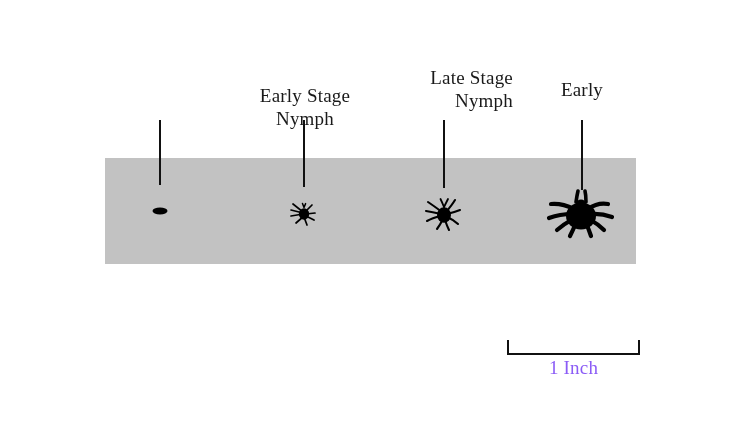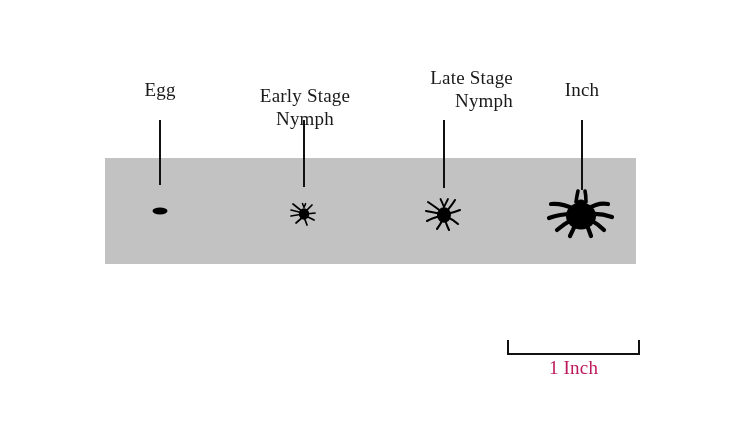--- a/index.html
+++ b/index.html
@@ -80,32 +80,31 @@
   .scalebar .cap.left  { left: 0; }
   .scalebar .cap.right { right: 0; }
 
   .scale-label {
     position: absolute;
     left: 495px;
     top: 357px;
     width: 157px;
     text-align: center;
     font-size: 19px;
-    color: #be185d;
+    color: #8b5cf6;
     letter-spacing: 0.2px;
   }
 </style>
 </head>
 <body>
 
 <div id="figure">
 
   <div class="band"></div>
 
-  <div class="stage-label" style="left:110px; top:78px; width:100px;">Egg</div>
   <div class="leader" style="left:159px; top:120px; height:65px;"></div>
   <div class="specimen" style="left:151px; top:205px;">
     <svg width="18" height="12" viewBox="0 0 18 12">
       <ellipse cx="9" cy="6" rx="7.5" ry="3.4" fill="#000000"></ellipse>
     </svg>
   </div>
 
   <div class="stage-label" style="left:237px; top:84px; width:136px;">Early Stage
 Nymph</div>
   <div class="leader" style="left:303px; top:120px; height:67px;"></div>
@@ -140,21 +139,21 @@
         <path d="M23 20 Q31 18 36 16"></path>
         <path d="M23 23 Q30 26 34 30"></path>
         <path d="M21 26 Q23 32 25 36"></path>
       </g>
       <ellipse cx="20" cy="21" rx="7" ry="7.8" fill="#000000"></ellipse>
       <path d="M20 13 Q18 8 16.5 5" fill="none" stroke="#000000" stroke-width="1.8" stroke-linecap="round"></path>
       <path d="M20 13 Q22.5 8 24 5" fill="none" stroke="#000000" stroke-width="1.8" stroke-linecap="round"></path>
     </svg>
   </div>
 
-  <div class="stage-label" style="left:532px; top:78px; width:100px;">Inch</div>
+  <div class="stage-label" style="left:532px; top:78px; width:100px;">Early</div>
   <div class="leader" style="left:581px; top:120px; height:70px;"></div>
   <div class="specimen" style="left:546px; top:188px;">
     <svg width="70" height="54" viewBox="0 0 70 54">
       <g fill="none" stroke="#000000" stroke-width="4.2" stroke-linecap="round">
         <path d="M28 21 Q16 15 5 16"></path>
         <path d="M26 26 Q14 26 3 30"></path>
         <path d="M27 31 Q18 36 11 42"></path>
         <path d="M30 35 Q27 42 24 48"></path>
         <path d="M42 21 Q52 14 62 16"></path>
         <path d="M44 26 Q55 25 66 29"></path>

